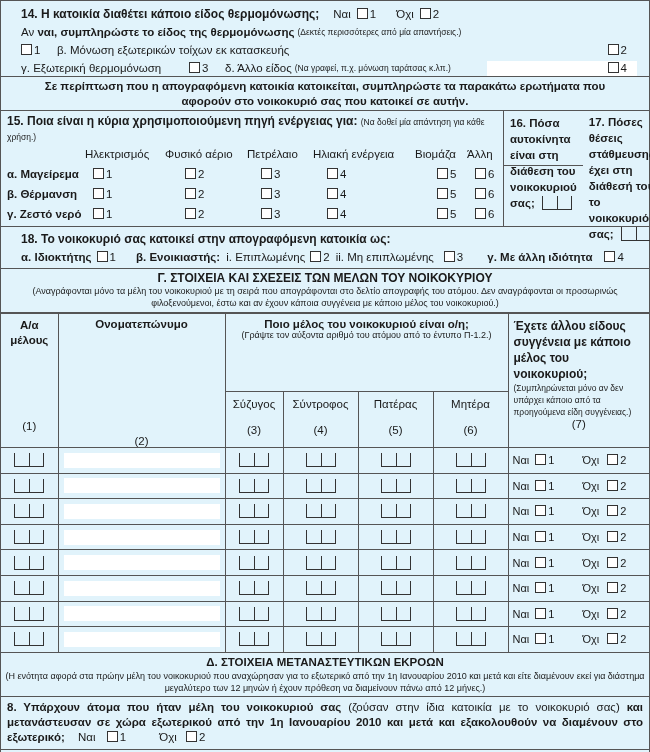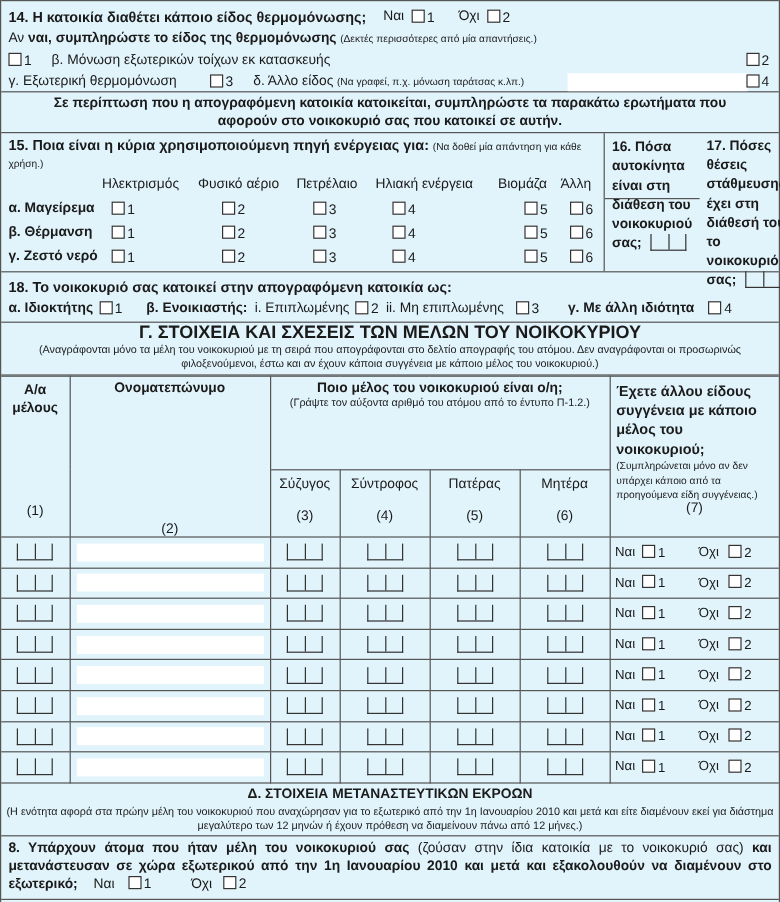--- a/index.html
+++ b/index.html
@@ -1,18 +1,18 @@
 <!DOCTYPE html>
 <html><head>
 <meta charset="utf-8">
 <style>
   * { box-sizing: border-box; margin: 0; padding: 0; }
   body { width: 650px; height: 752px; background: #e1f3fb; font-family: "Liberation Sans", sans-serif; color: #1a1a1a; font-size: 11.5px; overflow: hidden; }
   .page { width: 650px; height: 752px; position: relative; border-left: 1px solid #555; border-right: 1px solid #555; }
-  .sec { border-bottom: 1.5px solid #555; padding: 3px 6px; }
+  .sec { border-bottom: 1.5px solid #555; padding: 3px 20px; }
   b, .b { font-weight: bold; }
   .sm { font-size: 8.5px; }
   .cb { display: inline-block; width: 11px; height: 11px; border: 1px solid #333; background: #fff; vertical-align: -1px; margin-right: 2px; }
   .row { display: flex; align-items: center; height: 19px; }
   .txtbox { background: #fff; height: 15px; display: inline-block; }
   .db { display: inline-block; width: 30px; height: 14px; border-left: 1.5px solid #333; border-right: 1.5px solid #333; border-bottom: 1.5px solid #333; position: relative; vertical-align: -3px; background: transparent; }
   .db::after { content: ""; position: absolute; left: 50%; top: 0; bottom: 0; border-left: 1.5px solid #333; }
   .center { text-align: center; }
   table { border-collapse: collapse; width: 100%; }
   td { border: 1.5px solid #555; vertical-align: middle; }
@@ -122,21 +122,21 @@
       <span style="margin-left:6px;">i. Επιπλωμένης</span>
       <span style="margin-left:5px;"><span class="cb"></span><span>2</span></span>
       <span style="margin-left:6px;">ii. Μη επιπλωμένης</span>
       <span style="margin-left:10px;"><span class="cb"></span><span>3</span></span>
       <span class="b" style="margin-left:24px;">γ. Με άλλη ιδιότητα</span>
       <span style="margin-left:12px;"><span class="cb"></span><span>4</span></span>
     </div>
   </div>
 
   <div class="sec center" style="height:44px; padding:2px 10px;">
-    <div class="b" style="font-size:15px; line-height:14px;">Γ. ΣΤΟΙΧΕΙΑ ΚΑΙ ΣΧΕΣΕΙΣ ΤΩΝ ΜΕΛΩΝ ΤΟΥ ΝΟΙΚΟΚΥΡΙΟΥ</div>
+    <div class="b" style="font-size:12px; line-height:14px;">Γ. ΣΤΟΙΧΕΙΑ ΚΑΙ ΣΧΕΣΕΙΣ ΤΩΝ ΜΕΛΩΝ ΤΟΥ ΝΟΙΚΟΚΥΡΙΟΥ</div>
     <div class="sm" style="line-height:12px; font-size:9px;">(Αναγράφονται μόνο τα μέλη του νοικοκυριού με τη σειρά που απογράφονται στο δελτίο απογραφής του ατόμου. Δεν αναγράφονται οι προσωρινώς φιλοξενούμενοι, έστω και αν έχουν κάποια συγγένεια με κάποιο μέλος του νοικοκυριού.)</div>
   </div>
 
   <table style="border-left:none; border-right:none;">
     <colgroup>
       <col style="width:57px">
         <col style="width:167px">
         <col style="width:58px">
         <col style="width:75px">
         <col style="width:75px">

